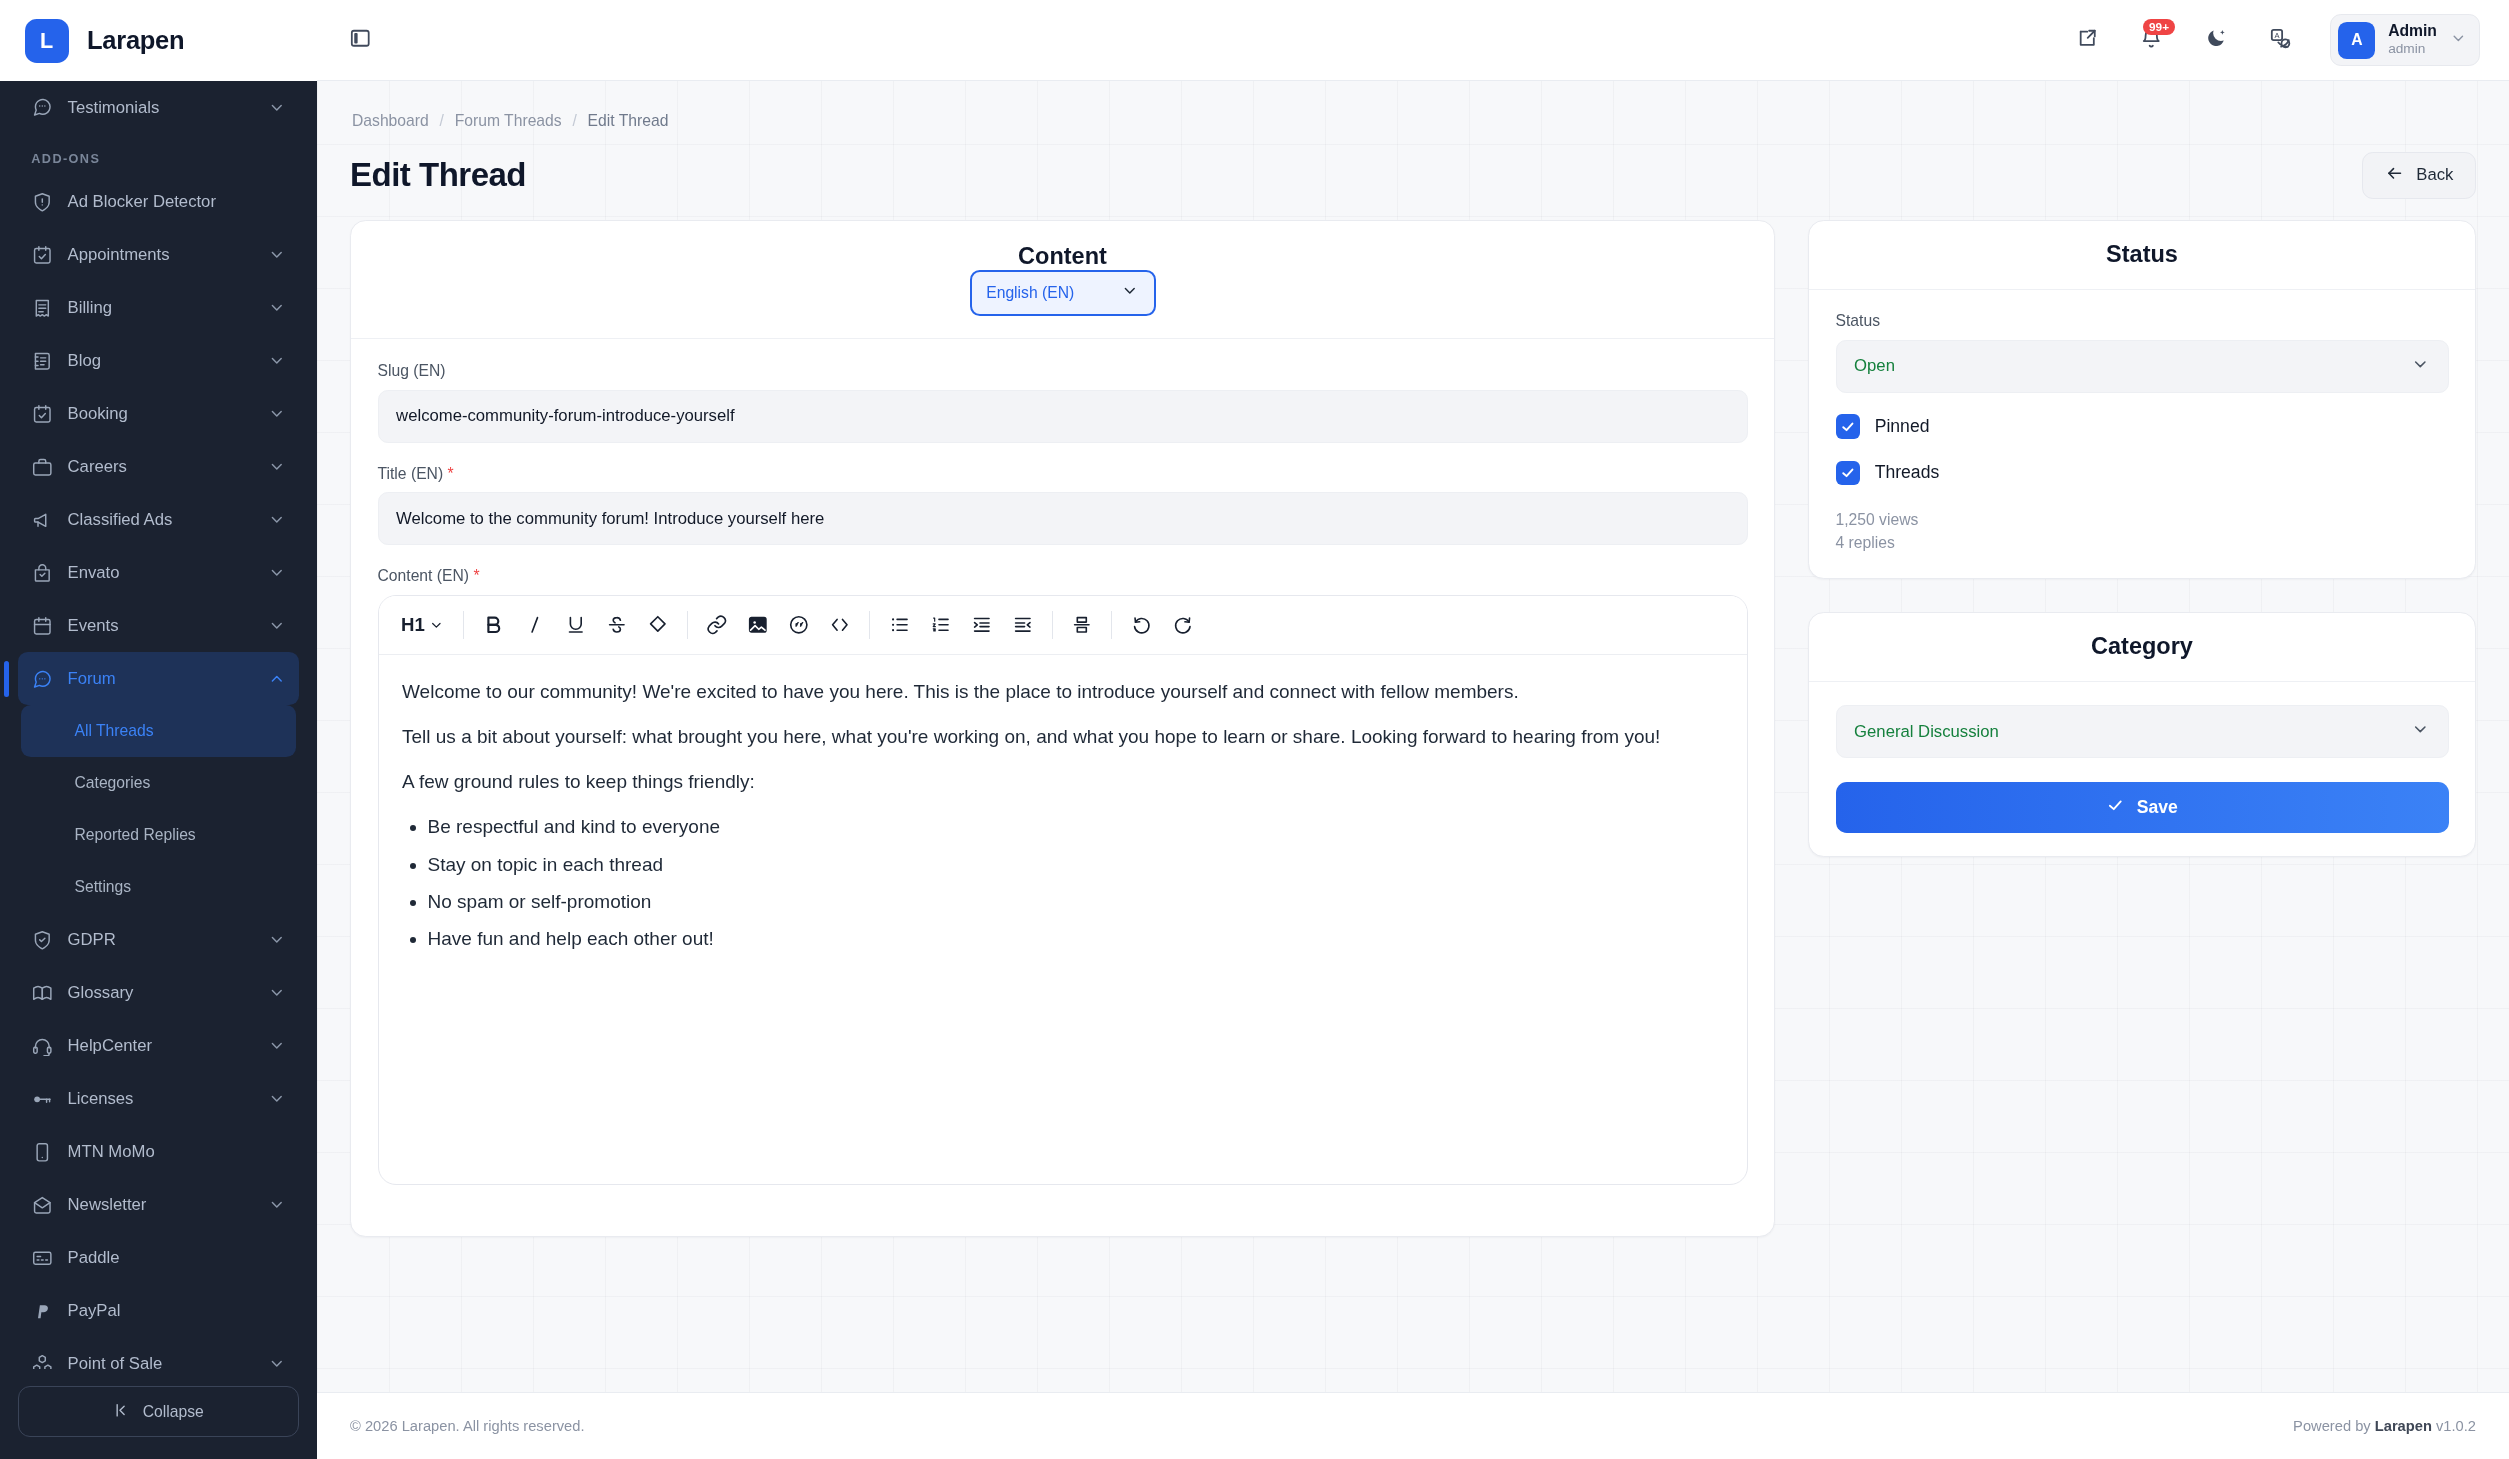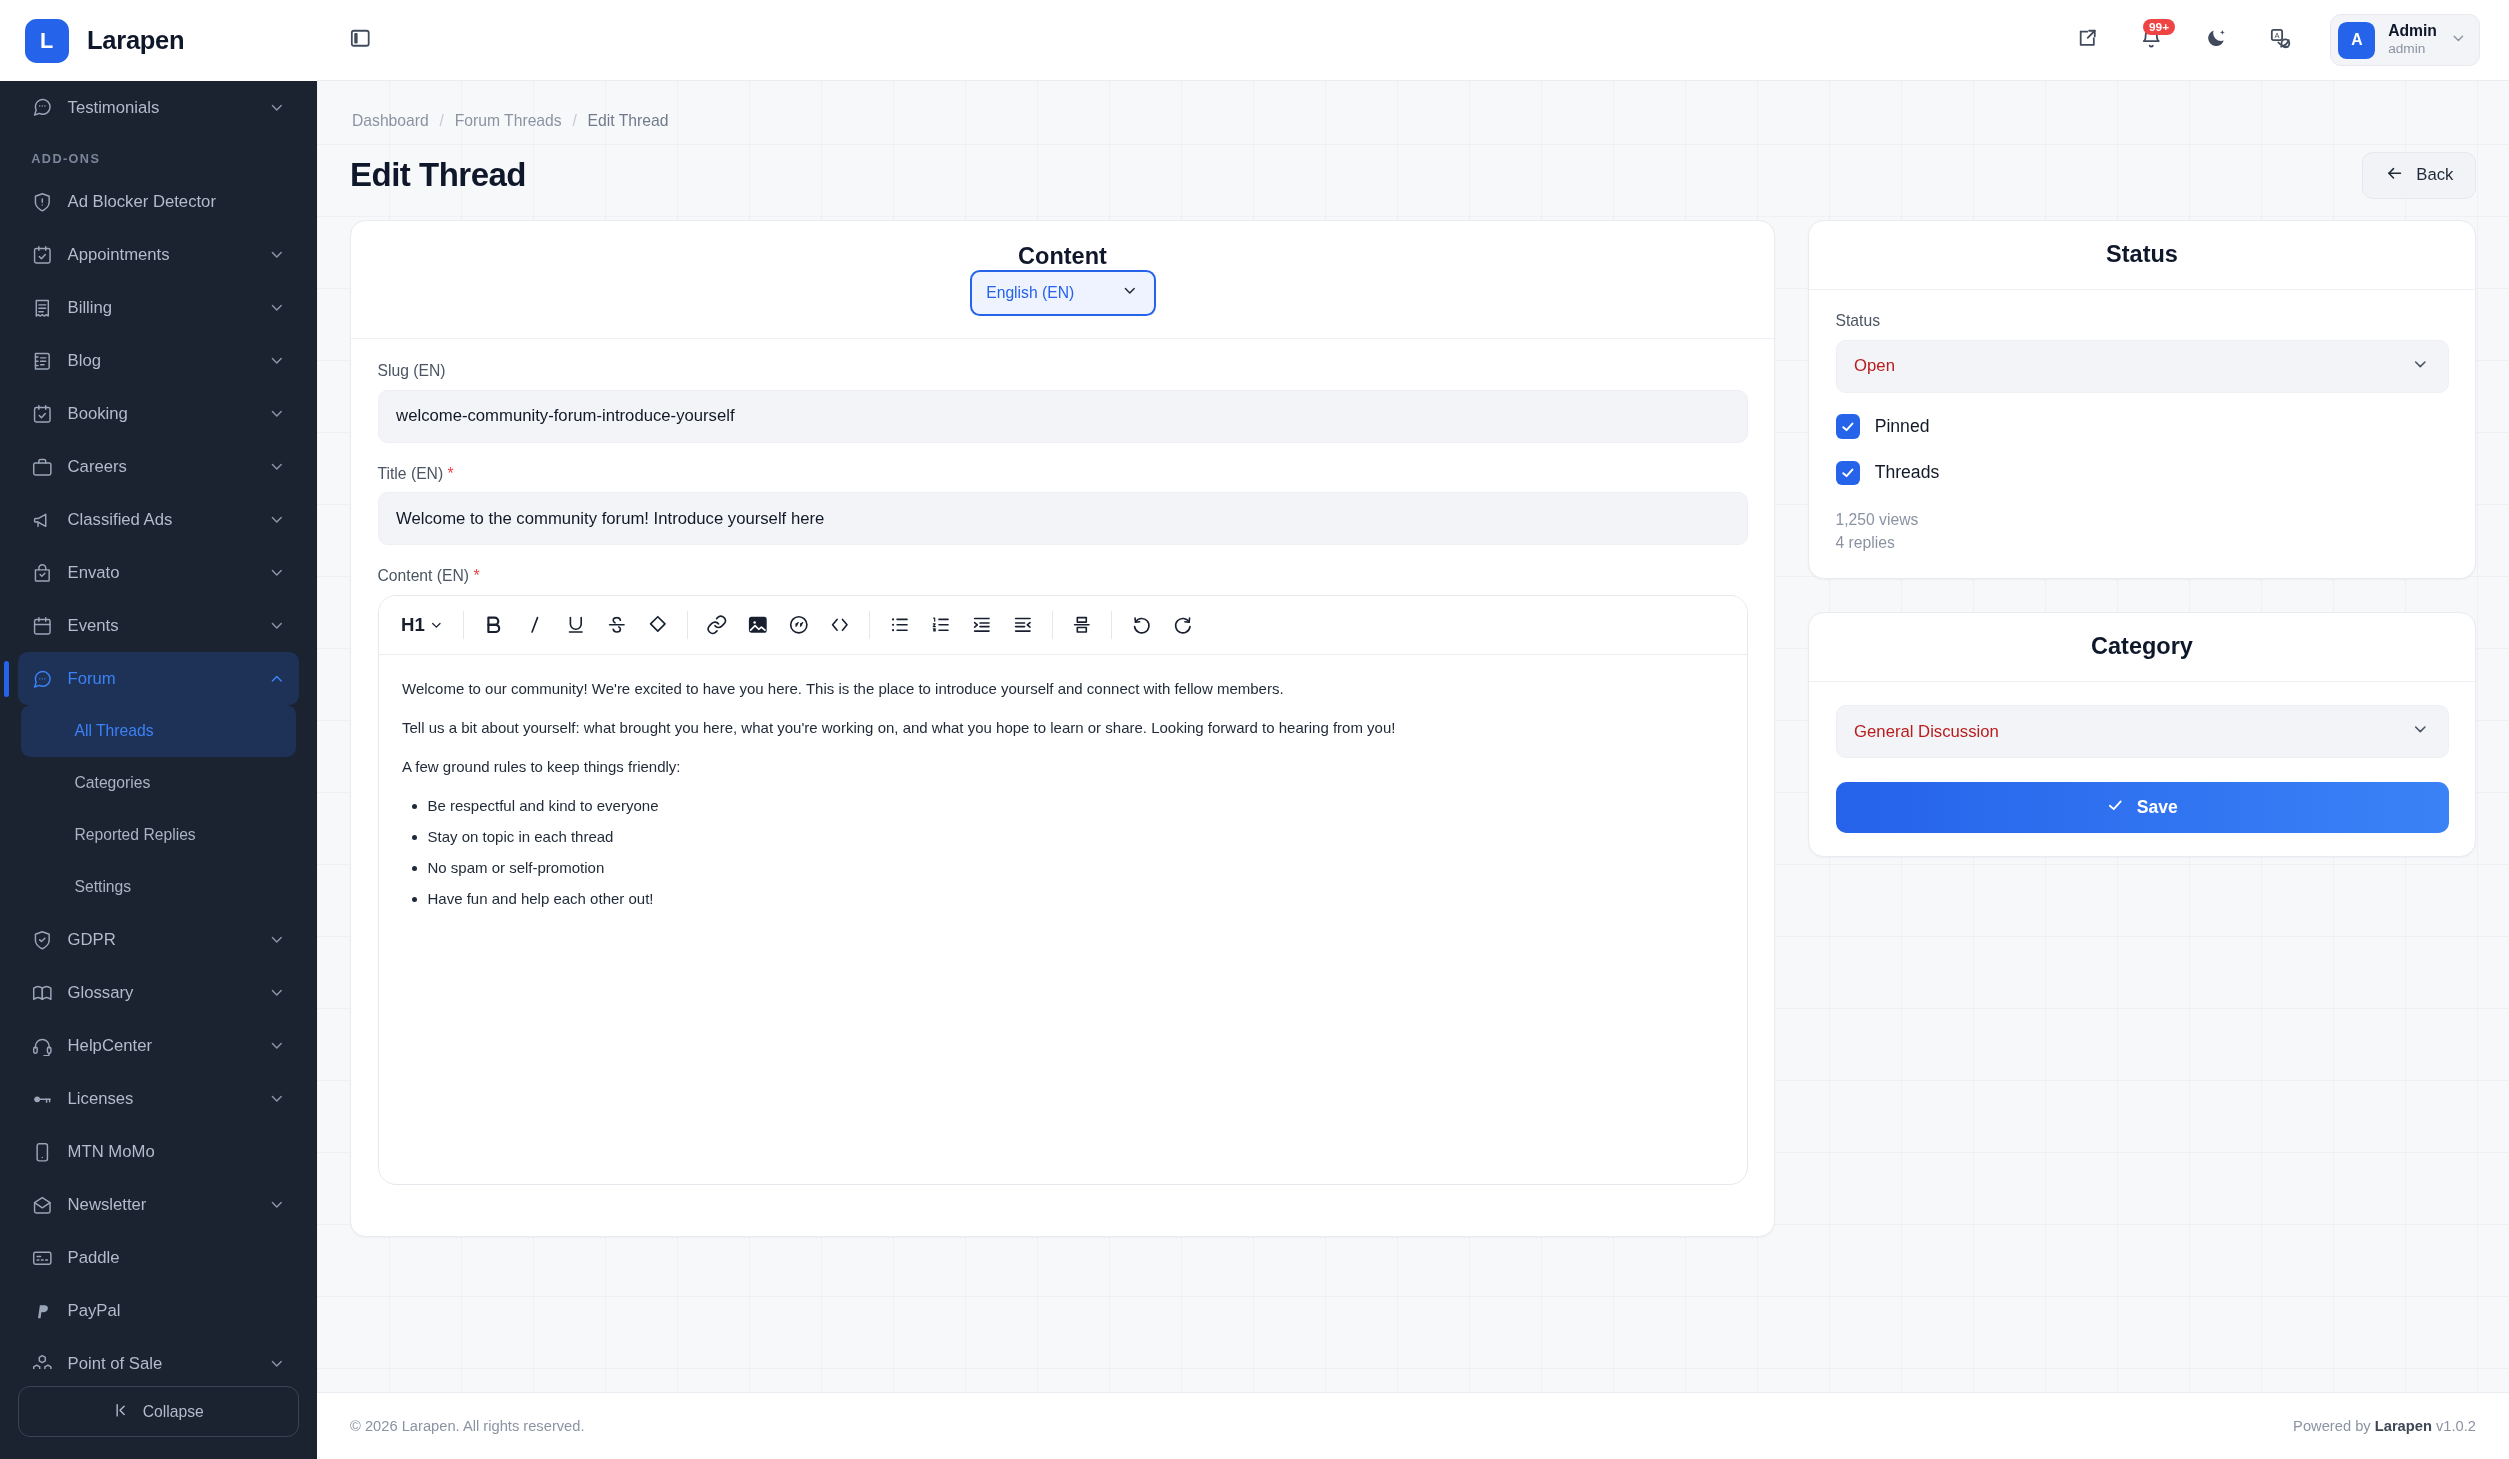--- a/index.html
+++ b/index.html
@@ -178,30 +178,30 @@
     border-bottom:1px solid #eceef2; background:#fff; }
   .tb-btn { width:41px; height:41px; border-radius:7.8px; display:flex; align-items:center;
     justify-content:center; cursor:pointer; background:transparent; border:none; }
   .tb-btn svg { width:21.6px; height:21.6px; stroke:#18202f; fill:none; stroke-width:1.8;
     stroke-linecap:round; stroke-linejoin:round; }
   .tb-h1 { display:flex; align-items:center; gap:3.9px; padding: 0 10.8px; height:41px;
     border-radius:7.8px; cursor:pointer; font-size:18.6px; color:#18202f; font-weight:600; }
   .tb-h1 svg { width:14.7px; height:14.7px; stroke:#18202f; fill:none; stroke-width:2;
     stroke-linecap:round; stroke-linejoin:round; }
   .tb-sep { width:1px; height:27.4px; background:#e3e6ec; margin: 0 8.8px; }
-  .editor-body { min-height: 529px; padding: 21.6px 23.5px; font-size:15px;
+  .editor-body { min-height: 529px; padding: 21.6px 23.5px; font-size:19px;
     color:#1f2937; line-height:1.55; }
   .editor-body p { margin-bottom: 15.7px; }
   .editor-body ul { margin: 0 0 0 25.5px; }
   .editor-body li { margin-bottom: 7.8px; }
 
   
   .select-box {
     width:100%; height:53px; background:#f3f4f7; border:1px solid #edeff3;
-    border-radius:9.8px; padding: 0 17.6px; font-size:16.7px; color:#b91c1c;
+    border-radius:9.8px; padding: 0 17.6px; font-size:16.7px; color:#15803d;
     display:flex; align-items:center; justify-content:space-between; cursor:pointer;
   }
   .select-box svg { width:18.6px; height:18.6px; stroke:#4b5563; fill:none; stroke-width:2;
     stroke-linecap:round; stroke-linejoin:round; }
   .check-row { display:flex; align-items:center; gap:14.7px; margin-top: 21.6px; cursor:pointer; }
   .checkbox { width:24.5px; height:24.5px; border-radius:5.9px; background:#2563eb;
     display:flex; align-items:center; justify-content:center; flex-shrink:0; }
   .checkbox svg { width:15.7px; height:15.7px; stroke:#fff; fill:none; stroke-width:3;
     stroke-linecap:round; stroke-linejoin:round; }
   .check-label { font-size:17.6px; color:#111827; }

